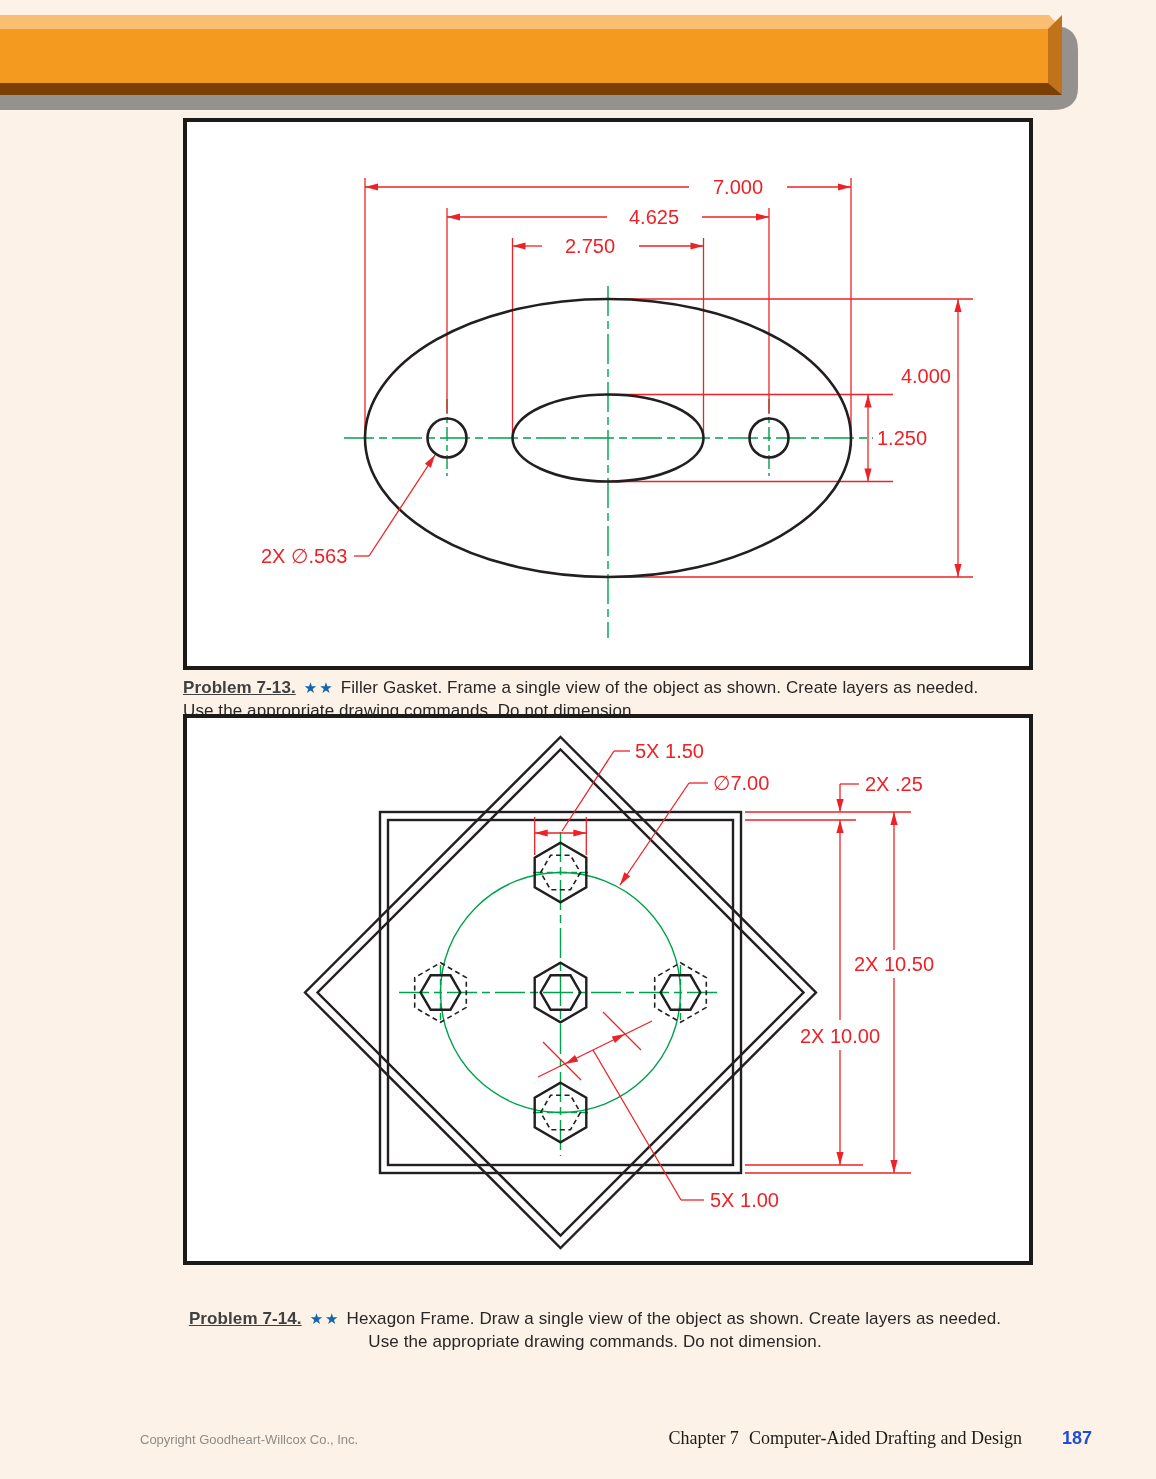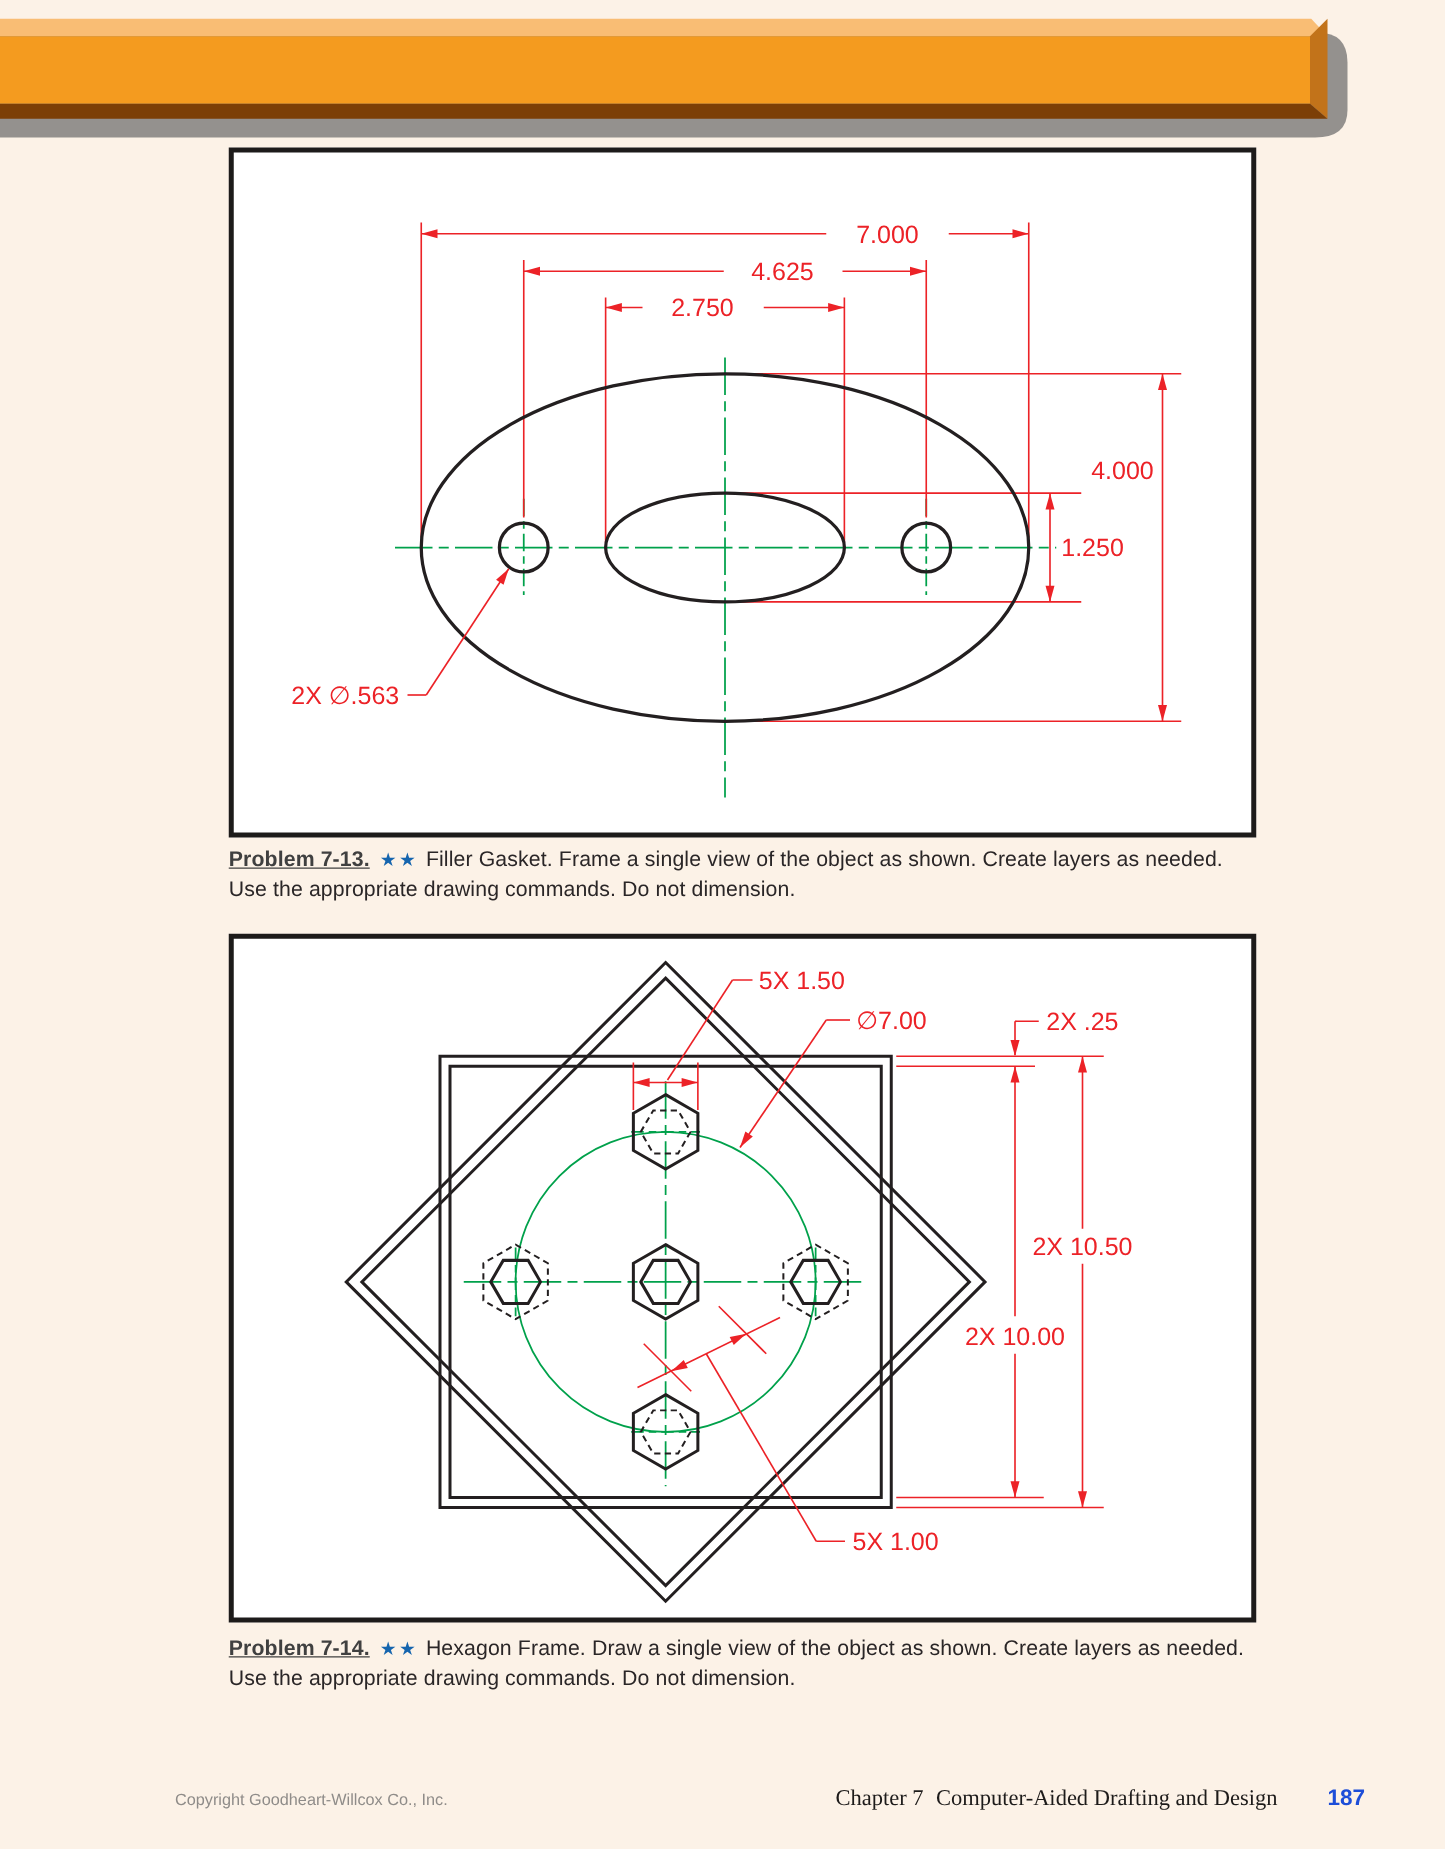--- a/index.html
+++ b/index.html
@@ -5,29 +5,30 @@
   html,body{margin:0;padding:0;}
   body{
     width:1156px;height:1479px;position:relative;overflow:hidden;
     background:#FCF2E7;
     font-family:"Liberation Sans", sans-serif;
   }
   .banner-wrap{position:absolute;left:0;top:0;width:1156px;height:115px;}
   .figure-box{
     position:absolute;left:183px;width:814px;background:#ffffff;
     border:4px solid #1d1b1a;
+    padding-left:28px;
   }
   .fig1{top:118px;height:544px;}
-  .fig2{top:747px;height:543px;}
+  .fig2{top:714px;height:543px;}
   .caption{
     position:absolute;left:183px;width:824px;
     font-size:17px;line-height:23px;color:#2a2627;letter-spacing:0.1px;
   }
   .cap1{top:676px;}
-  .cap2{top:1307px;}
+  .cap2{top:1307px;text-align:center;}
   .caption .plabel{color:#404040;font-weight:bold;text-decoration:underline;}
   .caption .stars{color:#1565AE;font-size:15px;letter-spacing:2px;margin:0 6px 0 8px;}
   .footer{
     position:absolute;left:120px;top:1428px;width:952px;
     display:flex;align-items:baseline;justify-content:space-between;margin-left:20px;
   }
   .footer .copyright{font-size:13px;color:#8f8c89;}
   .footer .right{display:flex;align-items:baseline;gap:40px;}
   .footer .chapter{font-family:"Liberation Serif", serif;font-size:18px;color:#1d1b1a;}
   .footer .chapter .ch-title{margin-left:10px;}

